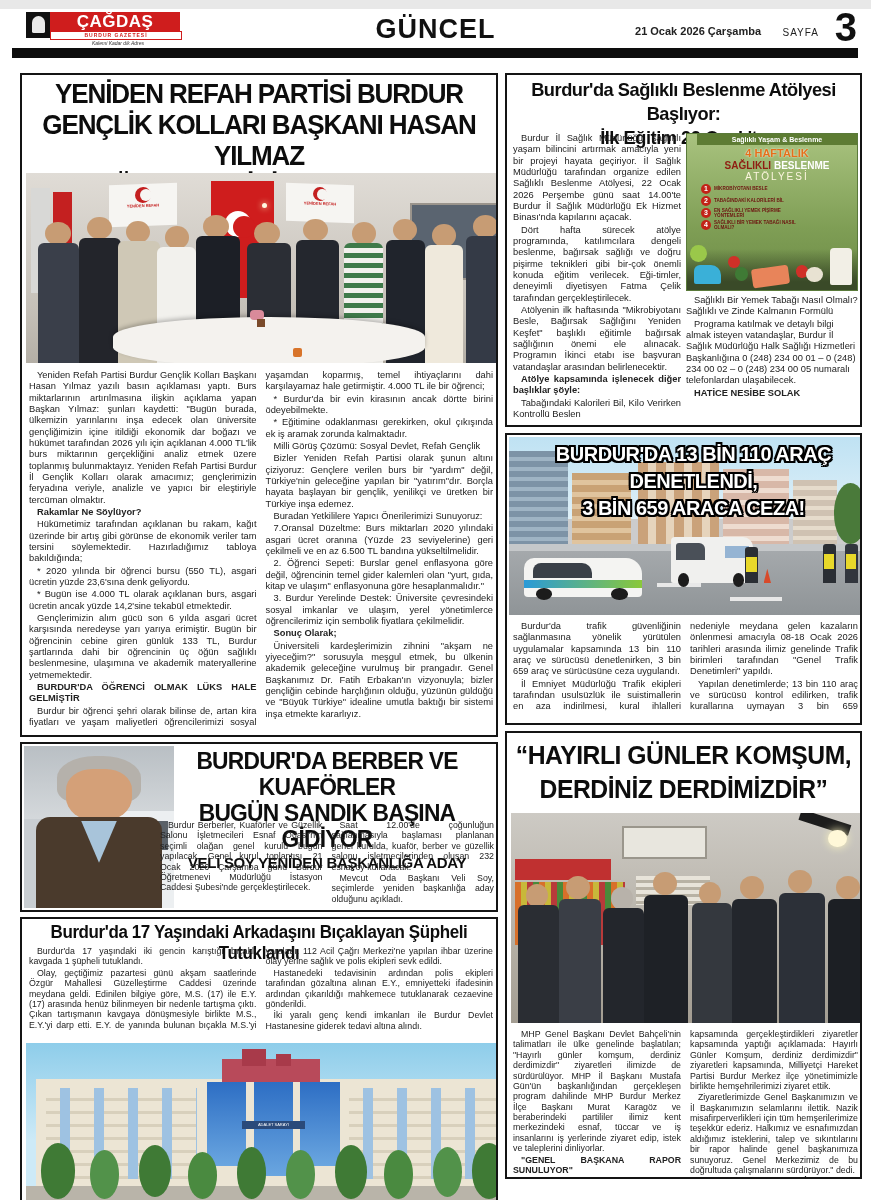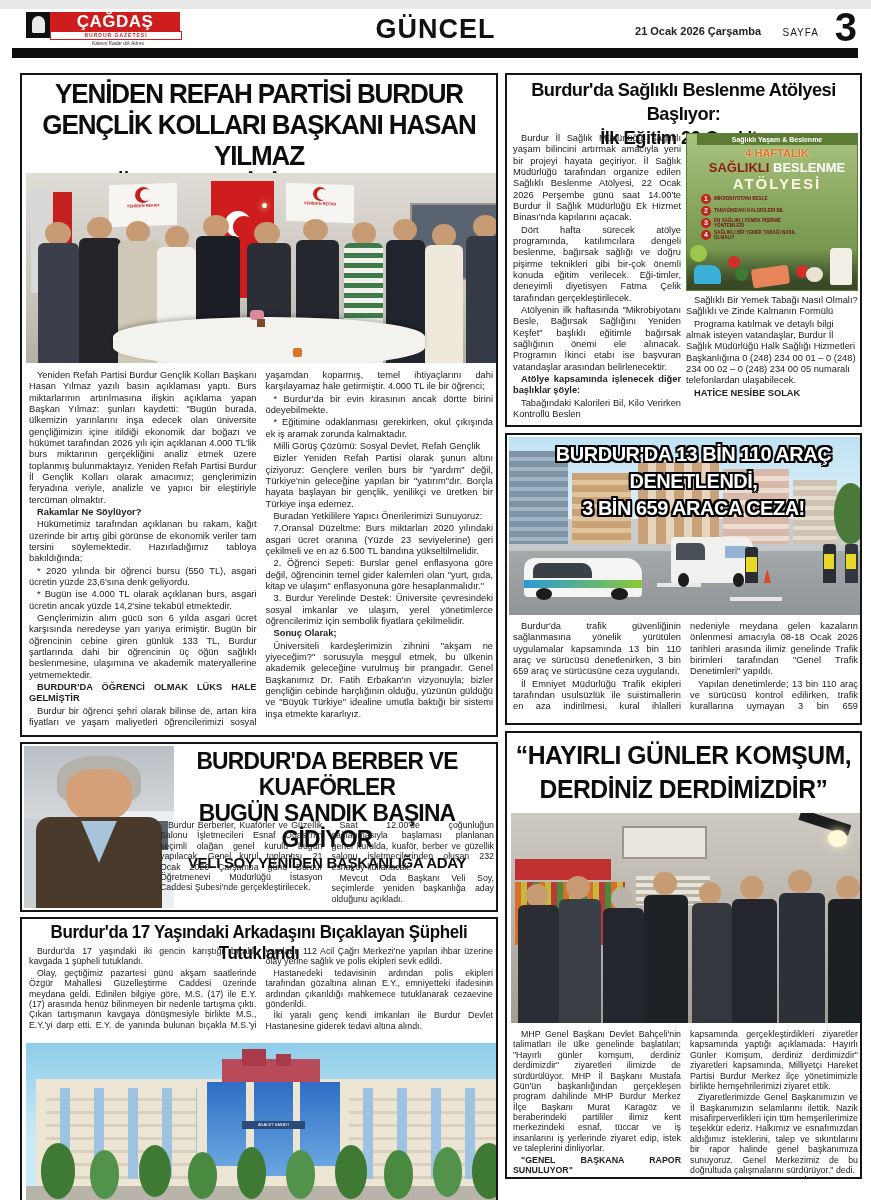--- a/index.html
+++ b/index.html
@@ -55,24 +55,24 @@
   .person-body{border-radius:6px 6px 0 0;}
   .table-top{left:18%;top:76%;width:64%;height:26%;background:#f4f2ee;border-radius:50%/40%;
         box-shadow:0 -2px 4px rgba(0,0,0,.25);}
 
   
   .poster{position:relative;width:100%;height:158px;background:linear-gradient(#a9c37f,#7f9e55 60%,#6c8b46);
         border:1px solid #5a7a3a;box-sizing:border-box;overflow:hidden;padding-left:10px;}
   .poster-hdr{background:#5d7c33;color:#fff;font-size:7px;font-weight:bold;text-align:center;padding:2px 0;}
   .poster-week{color:#e56f1a;font-size:11px;font-weight:bold;text-align:center;margin-top:2px;
         text-shadow:0 0 2px #fff;}
-  .poster-t1{text-align:center;font-size:13px;font-weight:bold;margin-top:1px;}
+  .poster-t1{text-align:center;font-size:10px;font-weight:bold;margin-top:1px;}
   .poster-t1 .red{color:#8f1d12;}
   .poster-t1 .wht{color:#fff;}
-  .poster-t2{text-align:center;color:#fdf6e0;font-size:15px;font-weight:bold;letter-spacing:2px;}
+  .poster-t2{text-align:center;color:#fdf6e0;font-size:10px;font-weight:normal;letter-spacing:2px;}
   .poster-item{display:flex;align-items:center;margin:2px 0 0 4px;width:64%;}
   .poster-num{flex:0 0 10px;height:10px;border-radius:50%;background:#c22318;color:#fff;font-size:7px;
         font-weight:bold;text-align:center;line-height:10px;margin-right:3px;}
   .poster-lbl{font-size:4.6px;font-weight:bold;color:#6d1410;line-height:1.1;text-transform:uppercase;}
 
   
   .sky{background:linear-gradient(#bfe2f3,#dff0f8);}
   .road{background:linear-gradient(#a7abae,#8f9497);}
   .treeball{border-radius:50%;}
 </style>

